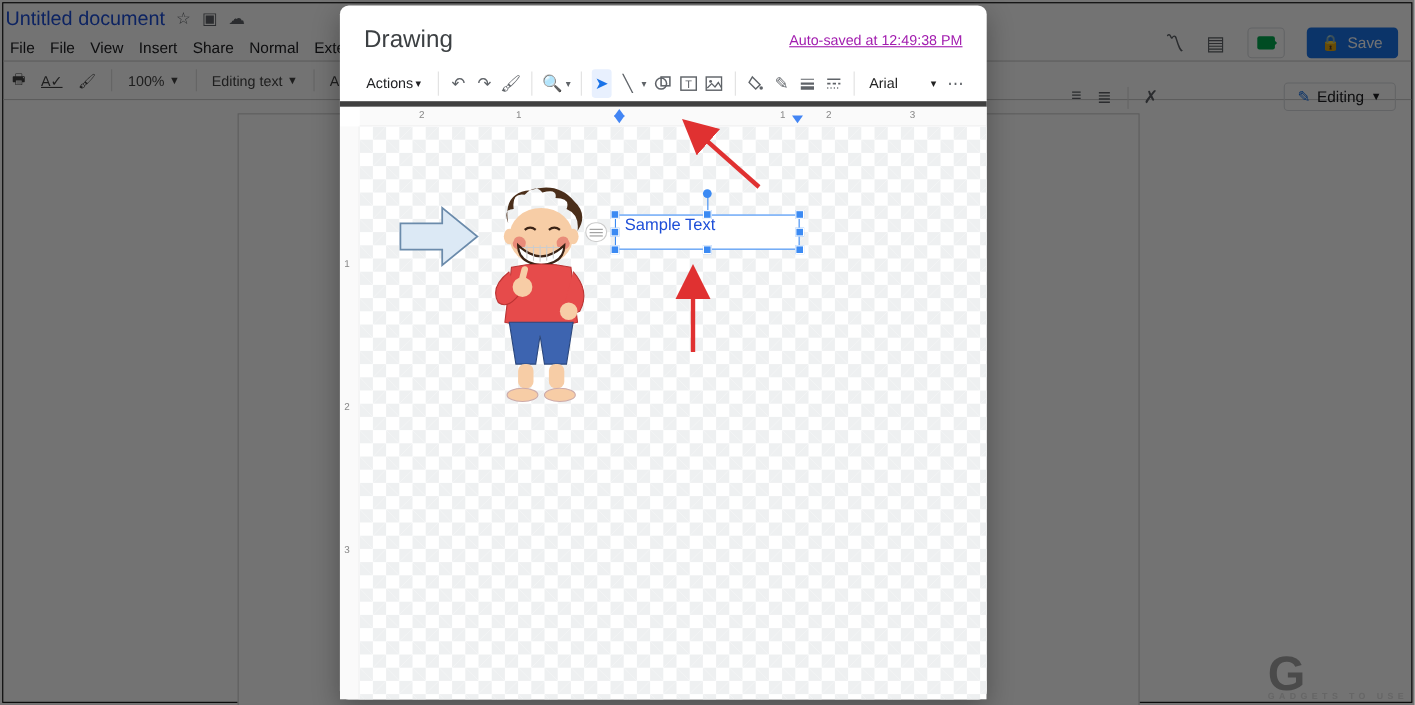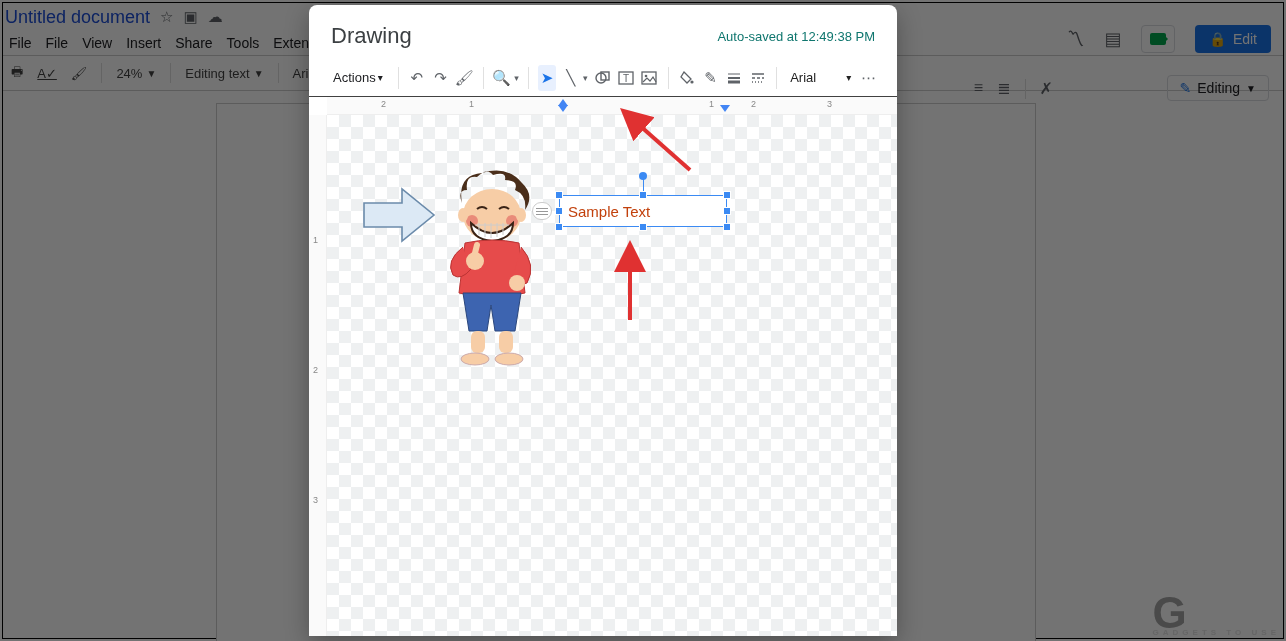--- a/index.html
+++ b/index.html
@@ -36,24 +36,24 @@
 
   
   .dialog {
     position: absolute; left: 309px; top: 5px; width: 588px; height: 631px;
     background: #fff; border-radius: 8px; z-index: 100;
     box-shadow: 0 8px 24px rgba(0,0,0,.3);
     display: flex; flex-direction: column;
   }
   .dlg-header { display:flex; align-items:center; justify-content:space-between; padding: 18px 22px 10px 22px; }
   .dlg-title { font-size: 22px; color:#3c4043; }
-  .dlg-autosave { font-size: 13px; color:#0f766e; }
+  .dlg-autosave { font-size: 13px; color:#a21caf;text-decoration:underline; }
   .save-close { background:#1a73e8; color:#fff; border:none; border-radius:4px; font-size:14px; font-weight:500; padding: 10px 18px; cursor:pointer;}
 
-  .dlg-toolbar { display:flex; align-items:center; height:38px; padding:0 18px; gap:5px; border-bottom:1px solid #404040;}
+  .dlg-toolbar { display:flex; align-items:center; height:38px; padding:0 18px; gap:5px; border-bottom:5px solid #404040;}
   .actions-btn { font-size:13px; color:#202124; padding:4px 6px; display:flex; align-items:center; gap:2px; cursor:pointer;}
   .dsep { width:1px; height:22px; background:#e0e0e0; margin:0 4px;}
   .tbtn { width:26px; height:26px; display:flex; align-items:center; justify-content:center; color:#5f6368; border-radius:3px; cursor:pointer; font-size:15px;}
   .tbtn.sel { background:#e8f0fe; }
   .tbtn svg { width:16px; height:16px; }
   .menu-caret { font-size:9px; margin-left:-2px; color:#5f6368; align-self:center;}
   .font-combo { font-size:13px; color:#222; display:flex; align-items:center; gap:30px; padding:2px 4px; cursor:pointer;}
   .more-dots { letter-spacing:2px; }
 
   .ruler { height:18px; background:#fafafa; border-bottom:1px solid #eee; position:relative; font-size:9px; color:#888; overflow:hidden;}
@@ -73,21 +73,21 @@
       linear-gradient(-45deg,transparent 75%,#eef0f1 75%);
     background-size:24px 24px;
     background-position:0 0,0 12px,12px -12px,-12px 0;
     background-color:#fff;
   }
 
   
   .arrow-shape { position:absolute; left:35px; top:72px; }
   .arrow-shape svg { width:74px; height:56px; }
 
-  .textframe { position:absolute; left:232px; top:80px; width:168px; height:32px; border:1.5px solid #3b8af3; background:#fff; display:flex; align-items:center; padding:0 8px; font-size:15px; color:#c2410c;}
+  .textframe { position:absolute; left:232px; top:80px; width:168px; height:32px; border:1.5px solid #3b8af3; background:#fff; display:flex; align-items:flex-start; padding:0 8px; font-size:15px; color:#1d4ed8;}
   .sel-handle { position:absolute; width:8px; height:8px; background:#3b8af3; border:1px solid #fff;}
   .sh-nw{left:-5px;top:-5px} .sh-ne{right:-5px;top:-5px} .sh-sw{left:-5px;bottom:-5px} .sh-se{right:-5px;bottom:-5px}
   .sh-n{left:50%;top:-5px;transform:translateX(-50%)} .sh-s{left:50%;bottom:-5px;transform:translateX(-50%)}
   .sh-w{left:-5px;top:50%;transform:translateY(-50%)} .sh-e{right:-5px;top:50%;transform:translateY(-50%)}
   .rot-handle{position:absolute;left:50%;top:-24px;width:8px;height:8px;border-radius:50%;background:#3b8af3;transform:translateX(-50%);}
   .rot-line{position:absolute;left:50%;top:-20px;width:1px;height:16px;background:#3b8af3;}
   .drag-grip { position:absolute; left:-28px; top:50%; transform:translateY(-50%); width:20px; height:18px; background:#fff; border:1px solid #ccc; border-radius:10px; display:flex; flex-direction:column; justify-content:center; align-items:center; gap:2px;}
   .drag-grip div{width:12px;height:1px;background:#999;}
 
   .cartoon { position:absolute; left:100px; top:50px; width:130px; height:210px; }
@@ -116,41 +116,41 @@
   </div>
 
   <div class="right-titlebar">
     <span style="font-size:18px;color:#5f6368;">〽</span>
     <span style="font-size:18px;color:#5f6368;">▤</span>
     <div class="meet-btn">
         <div class="meet-cam"></div>
       </div>
     <div class="share-btn">
       <span>🔒</span>
-      <span>Edit</span>
+      <span>Save</span>
     </div>
   </div>
 
   <div class="docs-menubar">
     <span>File</span>
     <span>File</span>
     <span>View</span>
     <span>Insert</span>
     <span>Share</span>
-    <span>Tools</span>
+    <span>Normal</span>
     <span>Extens</span>
   </div>
 
   <div class="docs-toolbar">
     <span>🖶</span>
     <span style="text-decoration:underline">A✓</span>
     <span>🖌</span>
     <div class="tb-sep"></div>
     <div class="tb-combo">
-      <span>24%</span>
+      <span>100%</span>
         <span class="caret">▼</span>
     </div>
     <div class="tb-sep"></div>
     <div class="tb-combo">
       <span>Editing text</span>
         <span class="caret">▼</span>
     </div>
     <div class="tb-sep"></div>
     <div class="tb-combo">
       <span>Arial</span>

